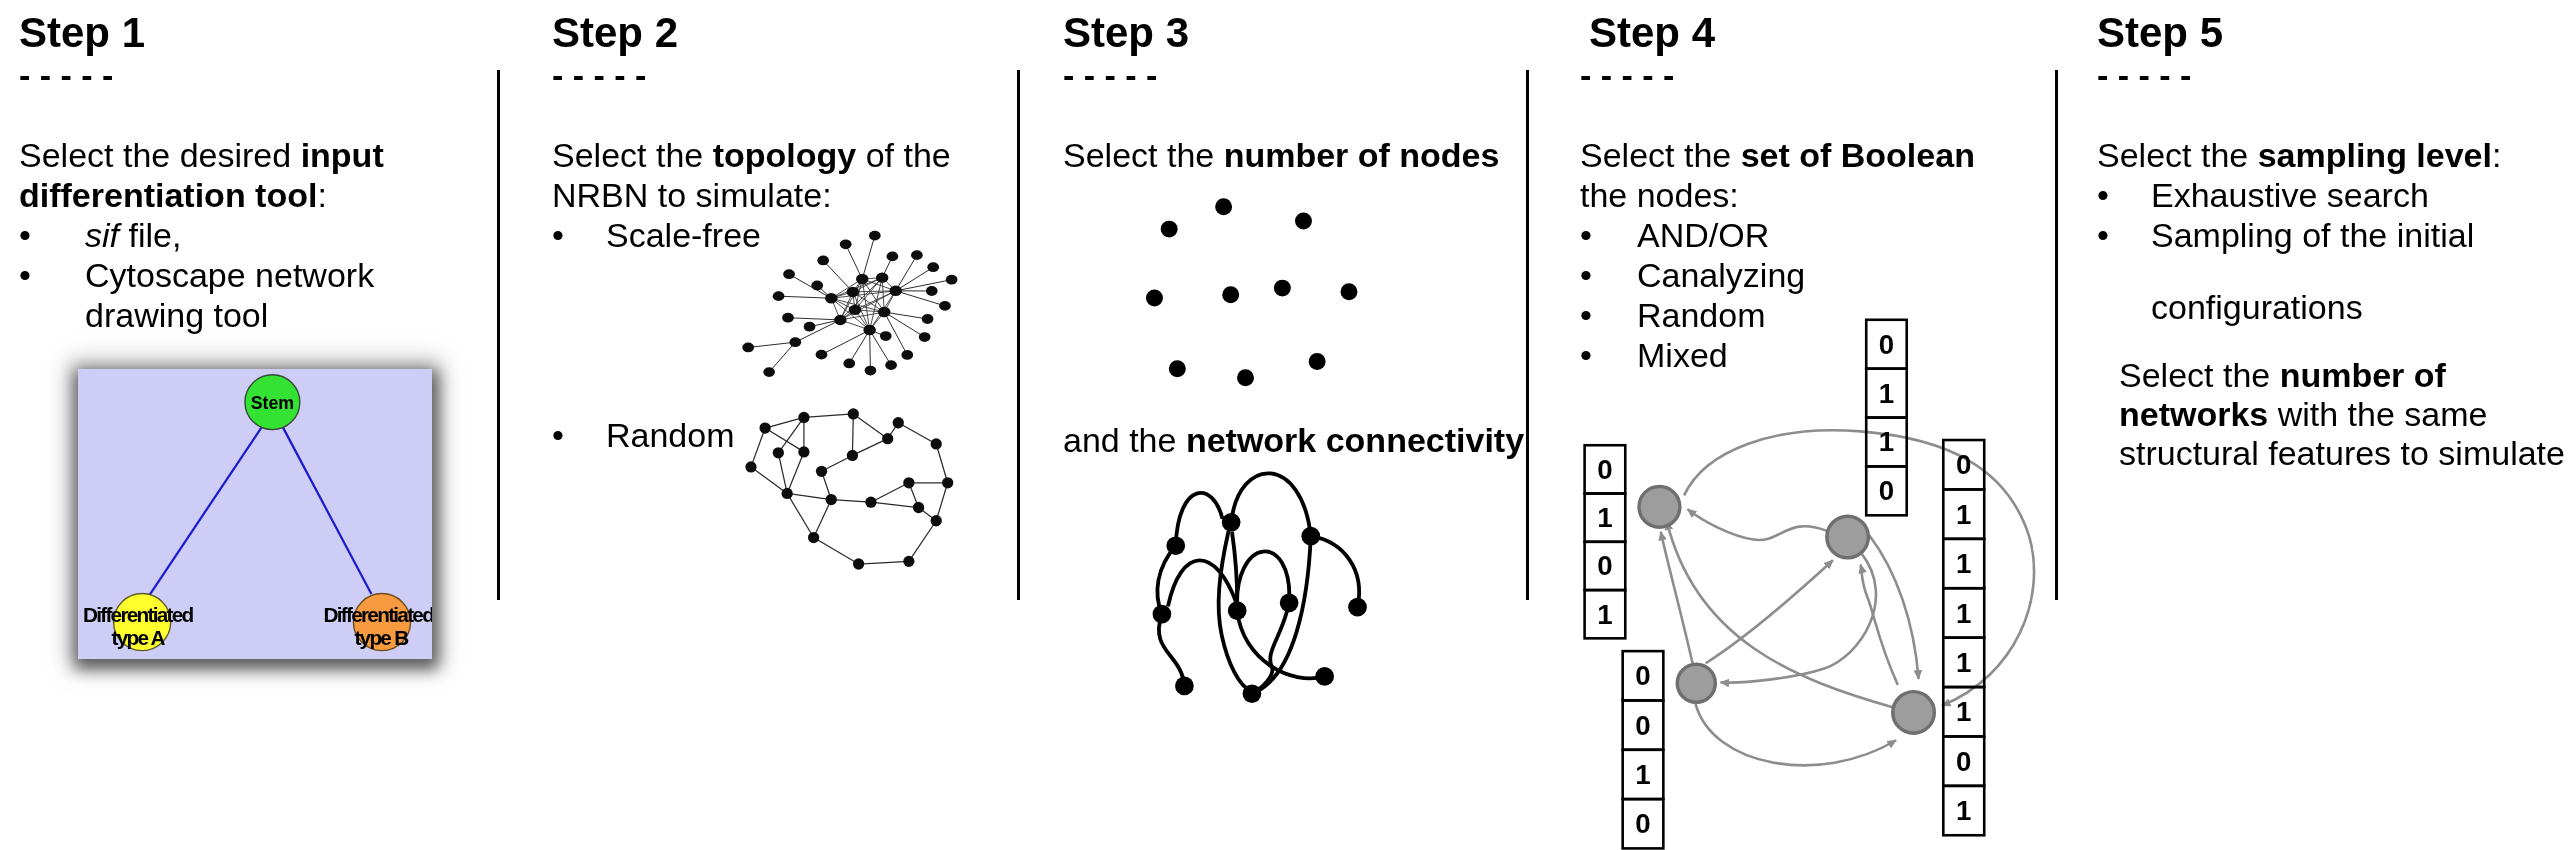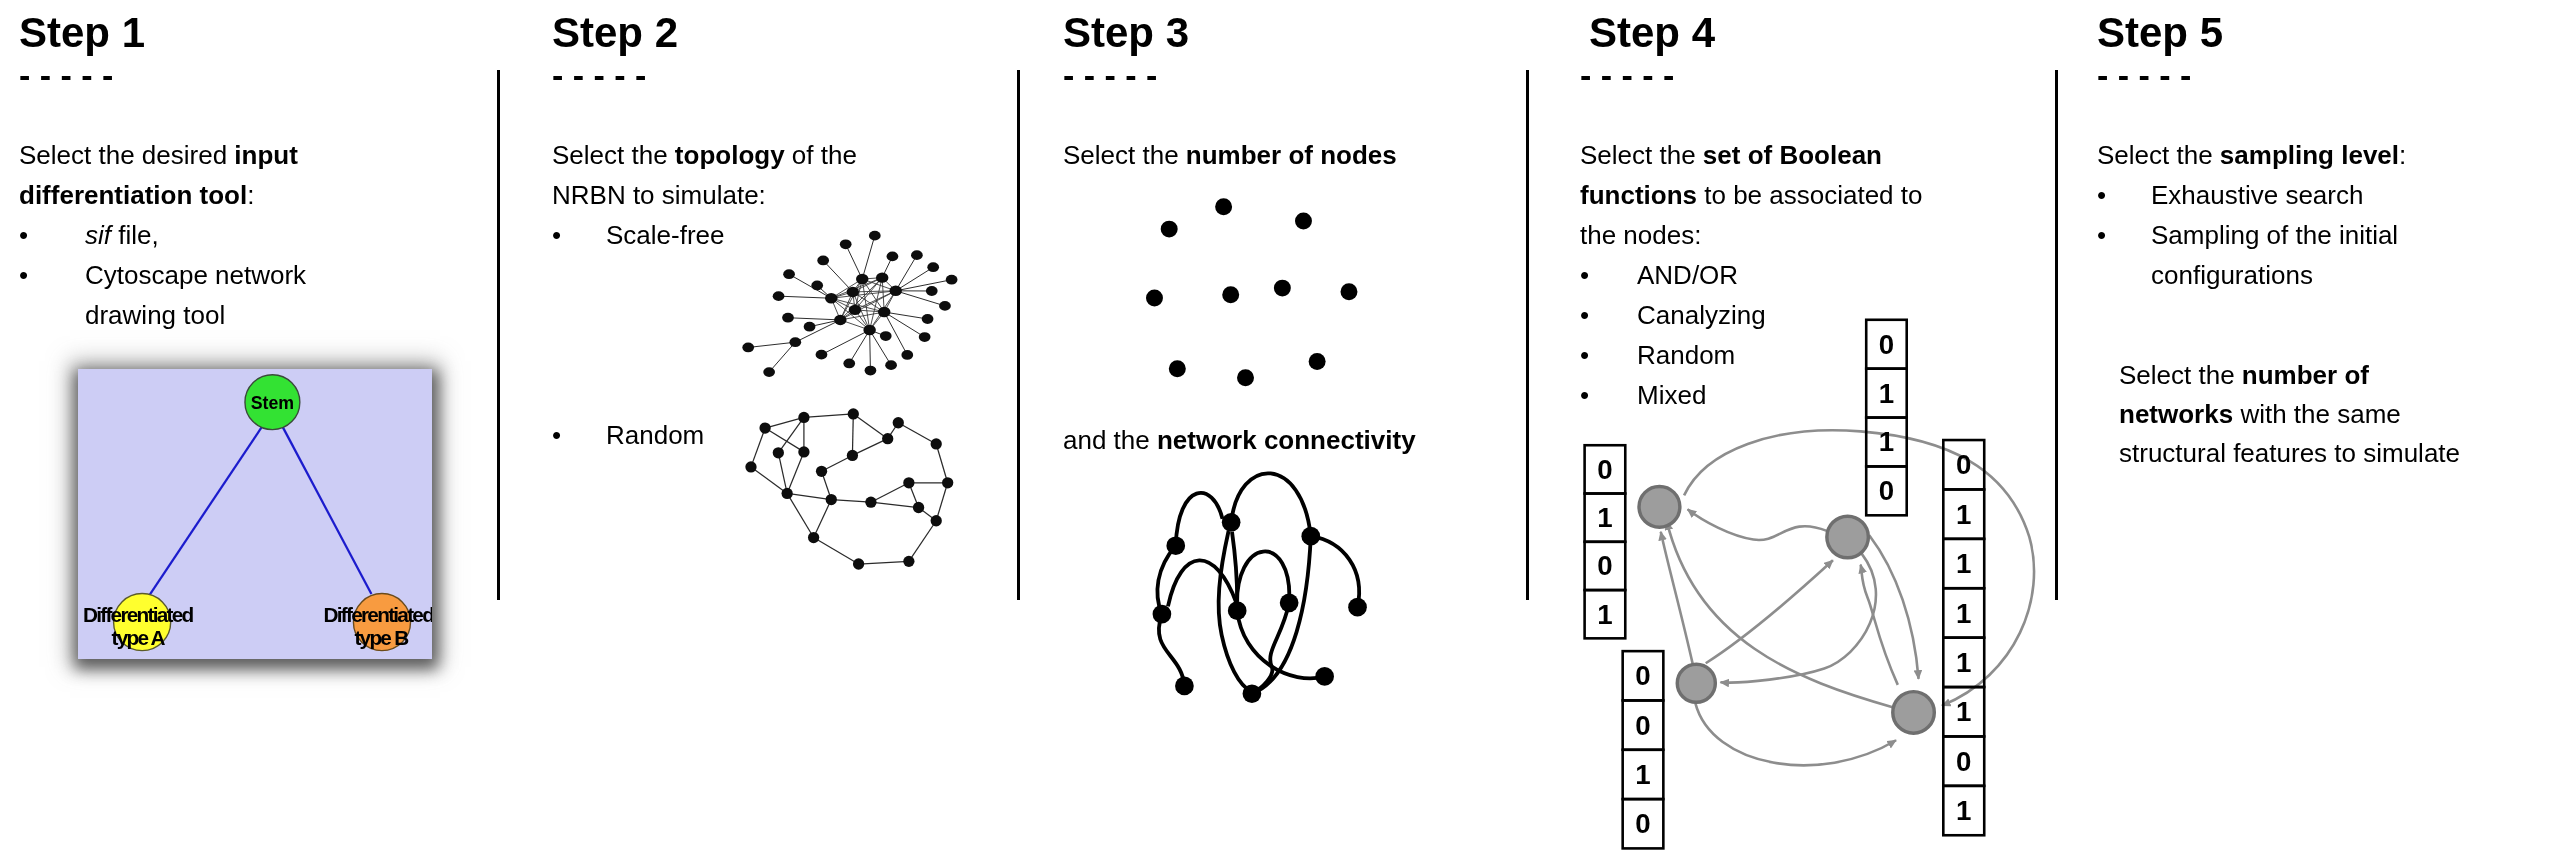--- a/index.html
+++ b/index.html
@@ -1,20 +1,20 @@
 <!DOCTYPE html>
 <html style="font-size:14px"><head>
 <meta charset="utf-8">
 <style>
 html,body{margin:0;padding:0;}
 body{width:2576px;height:851px;position:relative;background:#fff;overflow:hidden;
      font-family:"Liberation Sans",sans-serif;color:#000;}
 .h{position:absolute;top:13px;font-weight:bold;font-size:42px;line-height:40px;white-space:nowrap;}
 .d{position:absolute;top:55px;font-weight:bold;font-size:34px;line-height:40px;white-space:nowrap;}
-.t{position:absolute;font-size:26px;line-height:40px;white-space:nowrap;}
+.t{position:absolute;font-size:34px;line-height:40px;white-space:nowrap;}
 .b{position:relative;}
 .bu{position:absolute;left:0;}
 .sep{position:absolute;width:2.6px;background:#000;top:70px;height:530px;}
 svg{position:absolute;display:block;}
 </style>
 </head>
 <body>
 
 <div class="sep" style="left:497px;"></div>
 <div class="sep" style="left:1017px;"></div>
@@ -51,33 +51,32 @@
 
 <div class="t" style="left:1063px;top:135px;">
 <div>Select the <b>number of nodes</b></div>
 </div>
 <div class="t" style="left:1063px;top:420px;">
 <div>and the <b>network connectivity</b></div>
 </div>
 
 <div class="t" style="left:1580px;top:135px;">
 <div>Select the <b>set of Boolean</b></div>
-<div><b>functions</b> to be associated to</div>
 <div>the nodes:</div>
 <div class="b" style="padding-left:57px;"><span class="bu">•</span>AND/OR</div>
 <div class="b" style="padding-left:57px;"><span class="bu">•</span>Canalyzing</div>
 <div class="b" style="padding-left:57px;"><span class="bu">•</span>Random</div>
 <div class="b" style="padding-left:57px;"><span class="bu">•</span>Mixed</div>
 </div>
 
 <div class="t" style="left:2097px;top:135px;">
 <div>Select the <b>sampling level</b>:</div>
 <div class="b" style="padding-left:54px;"><span class="bu">•</span>Exhaustive search</div>
 <div class="b" style="padding-left:54px;"><span class="bu">•</span>Sampling of the initial</div>
-<div style="padding-left:54px;">configurations</div>
+<div style="padding-left:54px;margin-top:32px;">configurations</div>
 </div>
 <div class="t" style="left:2097px;top:356px;line-height:39px;margin-left:22px;">
 <div>Select the <b>number of</b></div>
 <div><b>networks</b> with the same</div>
 <div>structural features to simulate</div>
 </div>
 
 <div id="treebox" style="position:absolute;left:78px;top:369px;width:354px;height:290px;background:#cdcdf5;
      box-shadow:1.7px 6px 14px 4.3px rgba(55,55,55,0.72), 0 0 21px 7.8px rgba(105,105,105,0.5);"></div>
 <svg id="tree" style="left:78px;top:369px;" width="354" height="290" viewBox="0 0 409 335">

